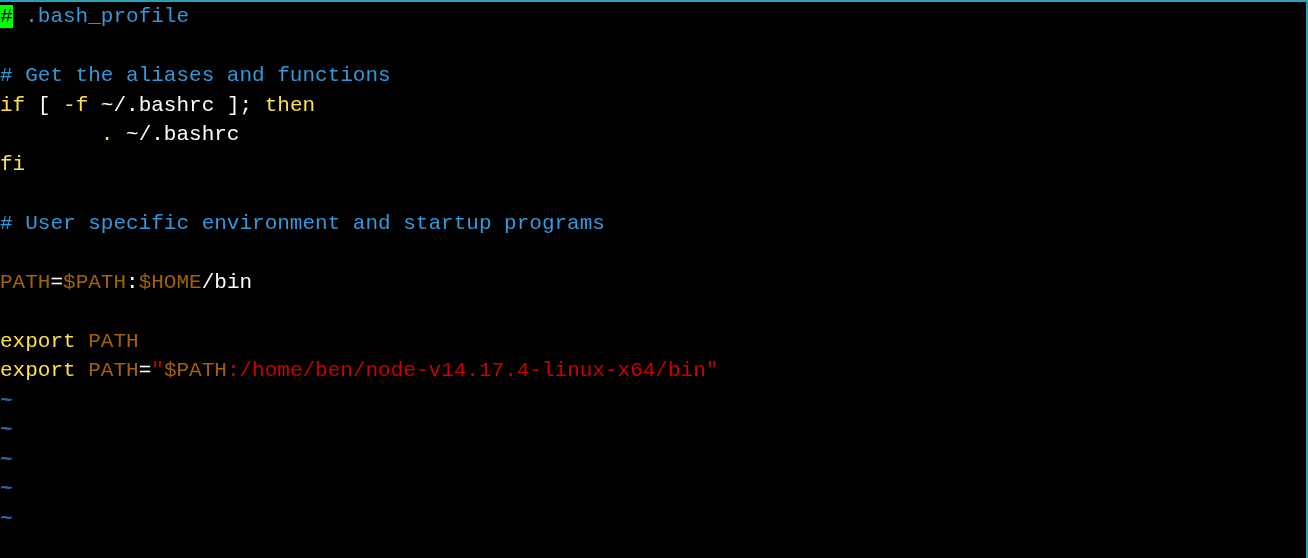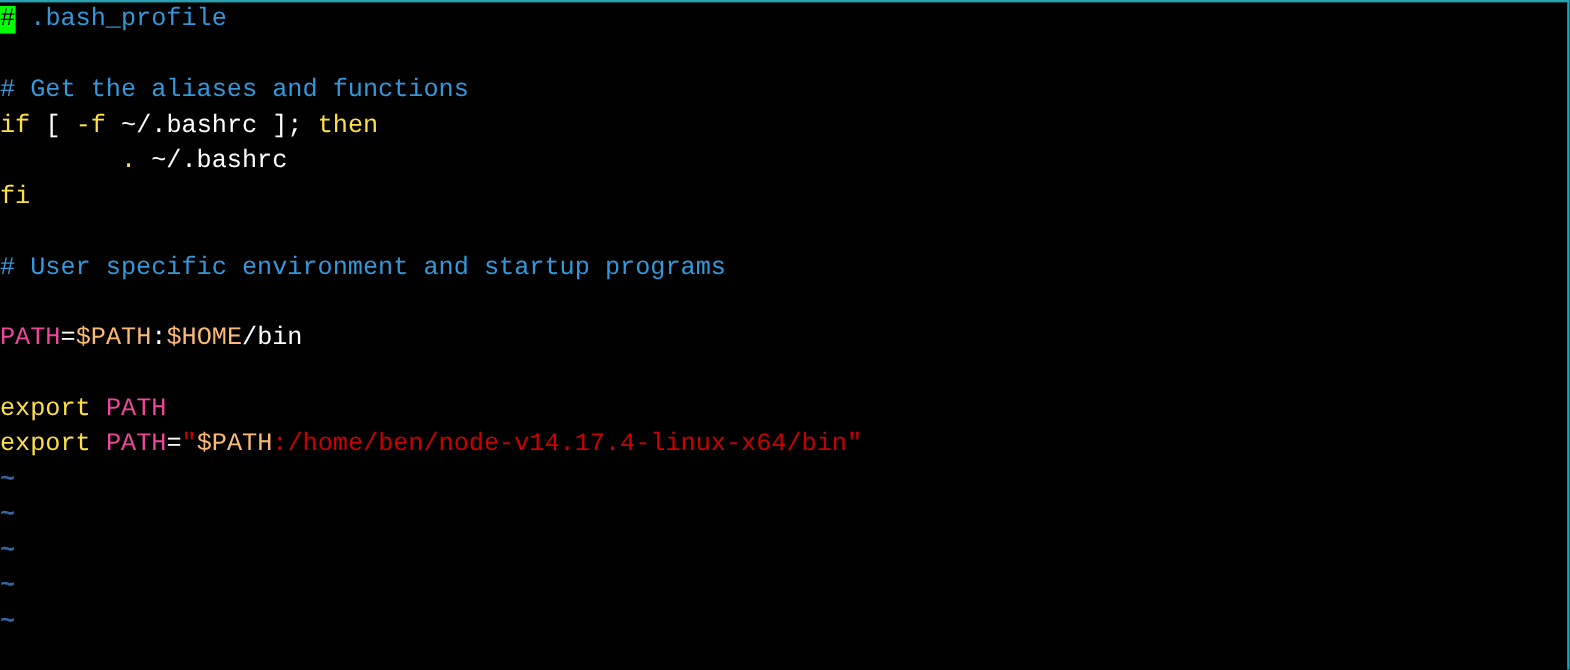--- a/index.html
+++ b/index.html
@@ -30,25 +30,25 @@
       background: #00ff00;
       color: #000000;
     }
     .comment {
       color: #3498db;
     }
     .keyword {
       color: #fde047;
     }
     .identifier {
-      color: #ec4899;
+      color: #a16207;
       text-align: center;
     }
     .variable {
-      color: #fdba74;
+      color: #a16207;
       text-align: right;
     }
     .string-path {
       color: #cc0000;
     }
     .plain {
       color: #ffffff;
     }
     .tilde {
       color: #3465a4;

